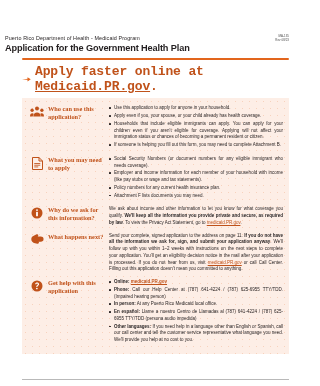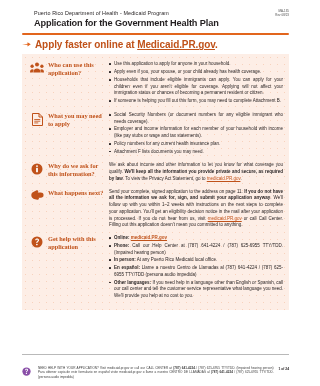--- a/index.html
+++ b/index.html
@@ -5,43 +5,43 @@
   html,body{margin:0;padding:0;}
   body{
     width:298px;height:386px;overflow:hidden;
     background:#ffffff;
     font-family:"Liberation Sans",sans-serif;
     color:#231f20;
   }
   .page{position:relative;width:298px;height:386px;box-sizing:border-box;}
 
   
-  .header{padding:10px 14px 0 34px;position:relative;}
+  .header{padding:10px 14px 0 5px;position:relative;margin-top:25px;}
   .org{font-size:5.4px;letter-spacing:.02em;color:#231f20;line-height:1.2;}
   .doctitle{
     font-size:9.2px;font-weight:bold;color:#231f20;
     margin-top:2px;letter-spacing:-.015em;line-height:1.15;
   }
   .formcode{
     position:absolute;right:9px;top:9px;text-align:right;
     font-size:2.9px;line-height:1.45;color:#4a4a4a;letter-spacing:.02em;
   }
   .rulebar{
     margin:4px 9px 0 22px;height:2.2px;background:#e2651d;border-radius:1px;
   }
 
   
   .applyline{
     display:flex;align-items:center;gap:4px;
     margin:4px 0 4px 22px;
   }
   .arrow-ic{width:9px;height:7px;flex:none;display:block;}
   .applytext{
-    font-family:Liberation Sans, sans-serif;
-    font-size:10px;font-weight:bold;color:#c0521a;letter-spacing:-.01em;
+    font-family:Liberation Mono, monospace;
+    font-size:13px;font-weight:bold;color:#c0521a;letter-spacing:-.01em;
   }
   .applytext a{color:#c0521a;text-decoration:underline;}
 
   
   .panel{
     margin:0 9px 0 22px;
     background:#fdeee6;
     position:relative;
     padding:4px 0 6px 0;
   }

